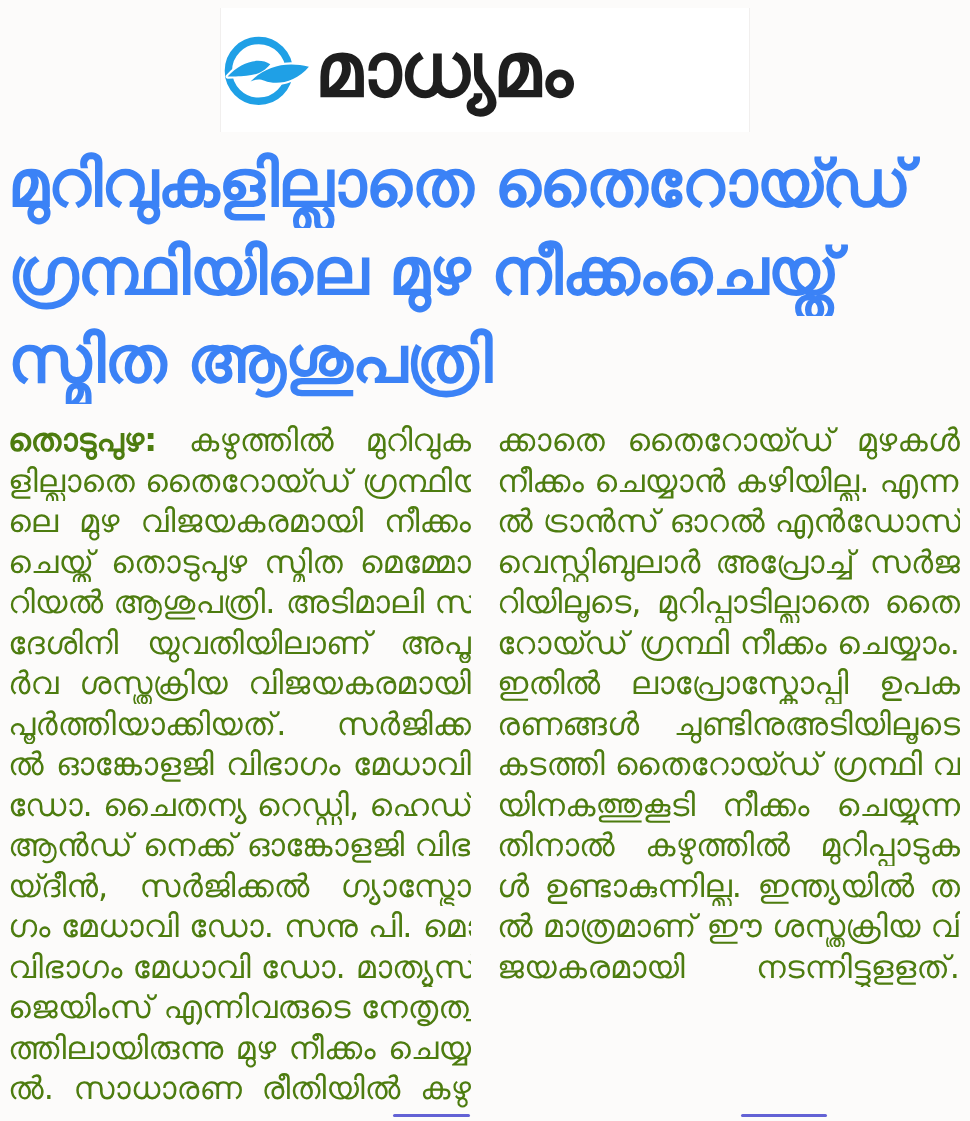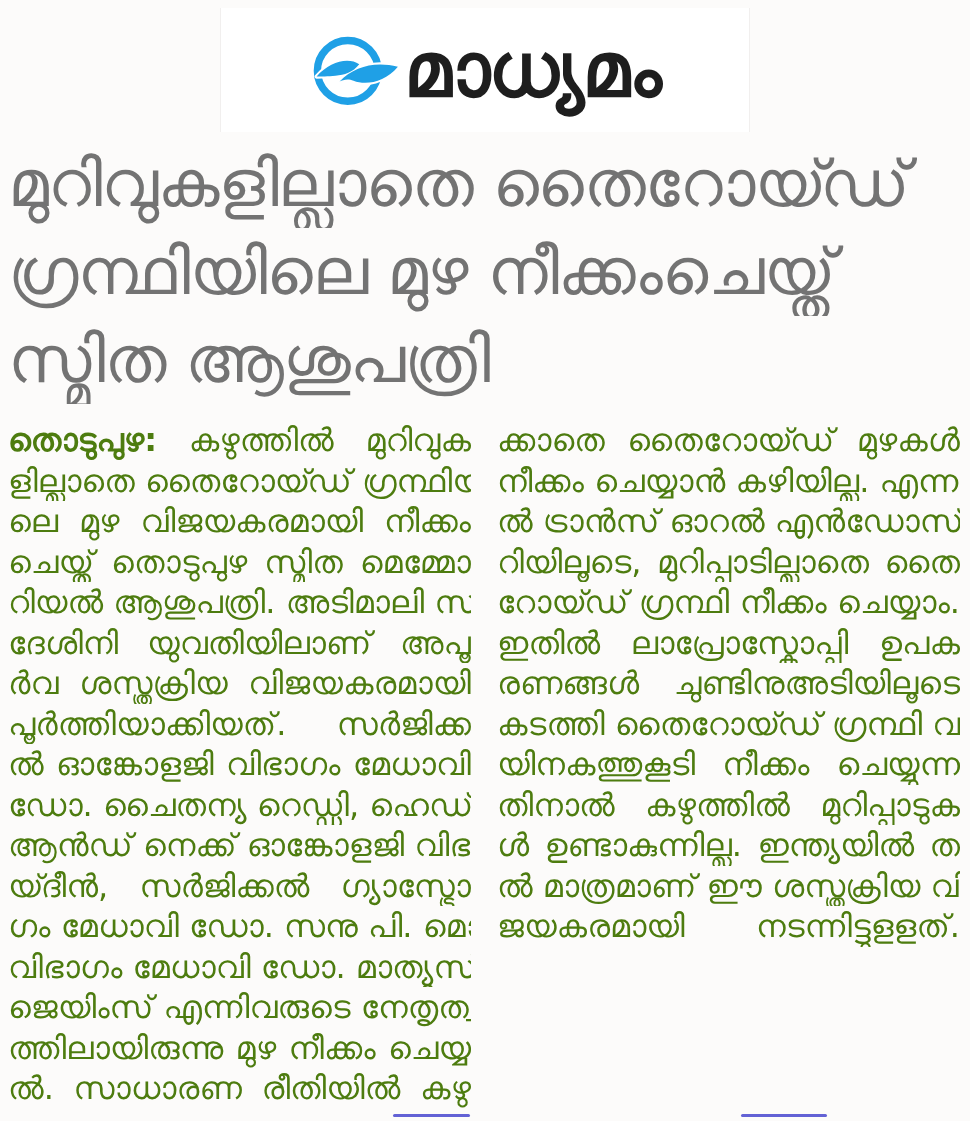--- a/index.html
+++ b/index.html
@@ -15,41 +15,41 @@
     background: #fcfbfa;
   }
   
   .masthead {
     display: flex; justify-content: center;
     padding-top: 8px;
   }
   .masthead-inner {
     background: #ffffff;
     width: 528px; height: 124px;
-    display: flex; align-items: center; justify-content: center;
+    display: flex; align-items: center; 
     gap: 2px;
     border-left: 1px solid #f1efee;
     border-right: 1px solid #f1efee;
   }
   .logo-icon { display: inline-block; width: 92px; height: 86px; flex: 0 0 92px; }
   .logo-icon svg { width: 92px; height: 86px; display: block; }
   .logo-text {
     font-size: 76px;
     font-weight: 800;
     color: #1e1e1e;
     letter-spacing: -2px;
     white-space: nowrap;
     line-height: 1;
   }
   
   .headline {
     margin: 8px 6px 0 8px;
     font-size: 65px;
-    font-weight: 400;
-    color: #737373;
+    font-weight: 700;
+    color: #3b82f6;
     line-height: 88px;
     letter-spacing: -1px;
   }
   .hl-line { display: block; white-space: nowrap; overflow: hidden; }
   
   .article {
     margin: 16px 6px 0 8px;
     display: flex;
     gap: 26px;
   }
@@ -120,20 +120,21 @@
         <div class="body-line">ഗം മേധാവി ഡോ. സനു പി. മൊ</div>
         <div class="body-line">വിഭാഗം മേധാവി ഡോ. മാത്യൂസ്</div>
         <div class="body-line">ജെയിംസ് എന്നിവരുടെ നേതൃത്വ</div>
         <div class="body-line">ത്തിലായിരുന്നു മുഴ നീക്കം ചെയ്യ</div>
         <div class="body-line">ൽ. സാധാരണ രീതിയിൽ കഴു</div>
       </div>
     <div class="col">
         <div class="body-line">ക്കാതെ തൈറോയ്ഡ് മുഴകൾ</div>
         <div class="body-line">നീക്കം ചെയ്യാൻ കഴിയില്ല. എന്നാ</div>
         <div class="body-line">ൽ ട്രാൻസ് ഓറൽ എൻഡോസ്</div>
+        <div class="body-line">വെസ്റ്റിബുലാർ അപ്രോച്ച് സർജ</div>
         <div class="body-line">റിയിലൂടെ, മുറിപ്പാടില്ലാതെ തൈ</div>
         <div class="body-line">റോയ്ഡ് ഗ്രന്ഥി നീക്കം ചെയ്യാം.</div>
         <div class="body-line">ഇതിൽ ലാപ്രോസ്കോപ്പി ഉപക</div>
         <div class="body-line">രണങ്ങൾ ചുണ്ടിനുഅടിയിലൂടെ</div>
         <div class="body-line">കടത്തി തൈറോയ്ഡ് ഗ്രന്ഥി വാ</div>
         <div class="body-line">യിനകത്തുകൂടി നീക്കം ചെയ്യുന്ന</div>
         <div class="body-line">തിനാൽ കഴുത്തിൽ മുറിപ്പാടുക</div>
         <div class="body-line">ൾ ഉണ്ടാകുന്നില്ല. ഇന്ത്യയിൽ ത</div>
         <div class="body-line">ൽ മാത്രമാണ് ഈ ശസ്ത്രക്രിയ വി</div>
         <div class="body-line">ജയകരമായി നടന്നിട്ടുളളത്.</div>

